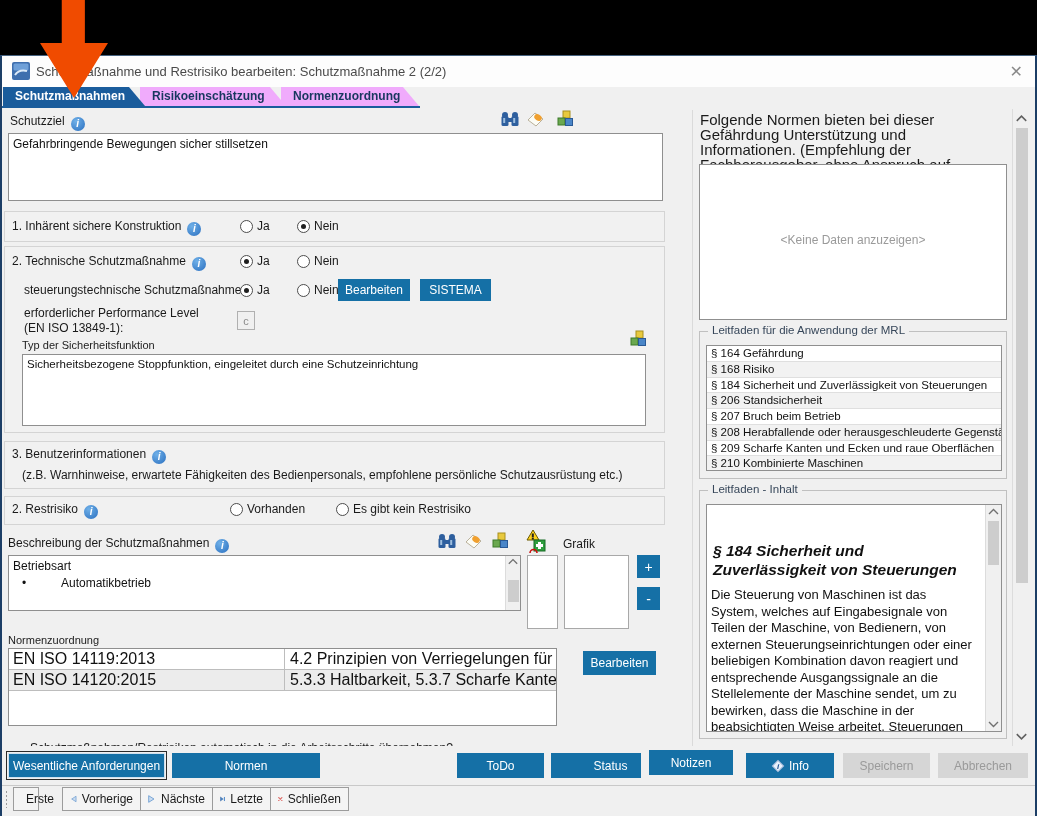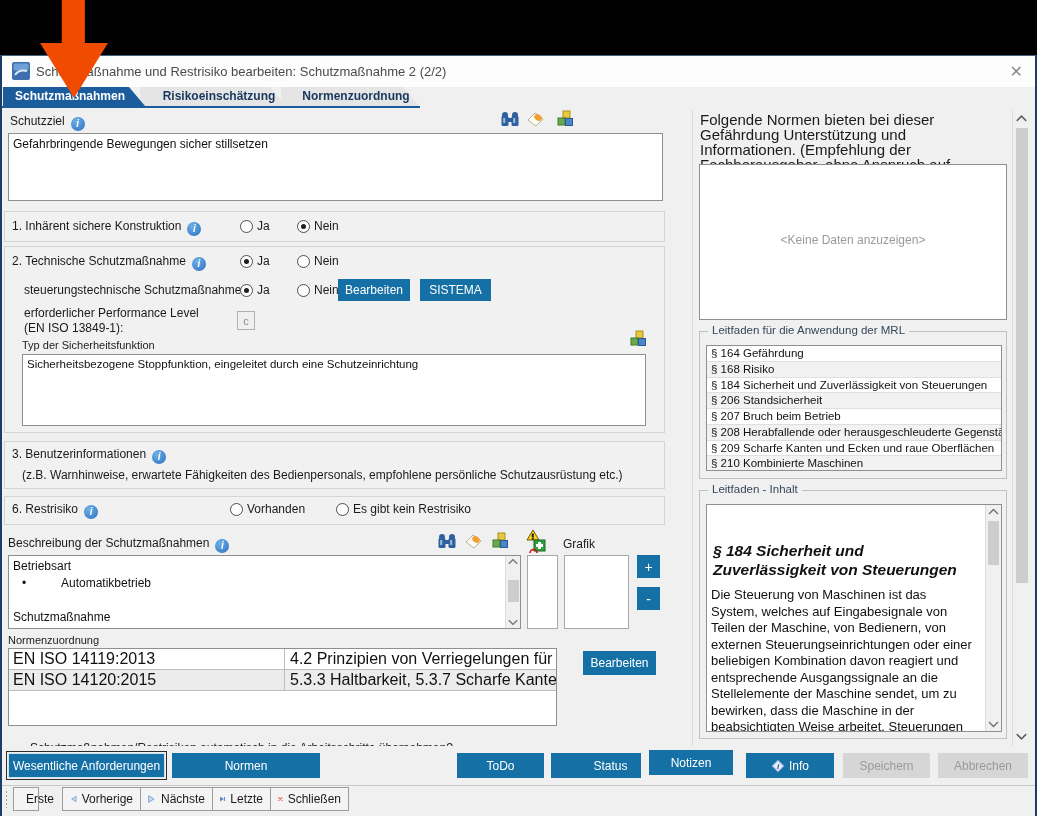--- a/index.html
+++ b/index.html
@@ -8,21 +8,21 @@
   .dialog{position:absolute;left:0;top:55px;width:1037px;height:761px;background:#f0f0f0;
           border-left:2px solid #1c3e66;border-right:2px solid #1c3e66;border-top:1px solid #46627f;}
   .titlebar{position:absolute;left:2px;top:56px;width:1033px;height:31px;background:#fdfdfd;}
   .title-text{position:absolute;left:34px;top:8px;font-size:13px;color:#4a4a4a;white-space:nowrap;}
   .close-x{position:absolute;right:12px;top:6px;font-size:16px;color:#8a8a8a;cursor:pointer;}
   .app-icon{position:absolute;left:10px;top:6px;width:18px;height:18px;}
   .tabline{position:absolute;left:2px;top:106px;width:418px;height:2px;background:#1a5c9c;}
   .tab{position:absolute;top:87px;height:19px;font-size:12px;font-weight:bold;line-height:19px;
        padding-left:12px;clip-path:polygon(0 0,calc(100% - 16px) 0,100% 100%,0 100%);cursor:pointer;}
   .tab.active{background:#1a5c9c;color:#fff;z-index:3;}
-  .tab.inactive{background:#e5e5e5;color:#17375e;z-index:2;text-align:center;}
+  .tab.inactive{background:#f0abfc;color:#17375e;z-index:2;}
   .arrow{position:absolute;left:40px;top:0;width:68px;height:98px;background:#f04b00;z-index:9;
          clip-path:polygon(32% 0,66% 0,66% 44%,100% 44%,50% 100%,0 44%,32% 44%);}
   .lbl{position:absolute;font-size:12px;color:#1a1a1a;white-space:nowrap;}
   .lbl-sm{position:absolute;font-size:11px;color:#222;white-space:nowrap;}
   .info-i{display:inline-block;width:14px;height:14px;border-radius:50%;
           background:radial-gradient(circle at 35% 30%,#6fb0e8,#2a6fc0);color:#fff;
           font-size:10px;font-weight:bold;font-style:italic;text-align:center;line-height:14px;
           vertical-align:-2px;margin-left:6px;cursor:pointer;}
   .field{position:absolute;background:#fff;border:1px solid #8f8f8f;font-size:12px;color:#111;
          padding:3px 4px;overflow:hidden;}
@@ -147,21 +147,21 @@
   </div>
 
   <div class="secbox" style="left:4px;top:441px;width:661px;height:48px;"></div>
   <div class="lbl" style="left:12px;top:447px;">
     <span>3. Benutzerinformationen</span><span class="info-i">i</span>
   </div>
   <div class="lbl" style="left:22px;top:468px;">(z.B. Warnhinweise, erwartete Fähigkeiten des Bedienpersonals, empfohlene persönliche Schutzausrüstung etc.)</div>
 
   <div class="secbox" style="left:4px;top:496px;width:661px;height:29px;"></div>
   <div class="lbl" style="left:12px;top:502px;">
-    <span>6. Restrisiko</span><span class="info-i">i</span>
+    <span>2. Restrisiko</span><span class="info-i">i</span>
   </div>
   <span class="radio" style="left:230px;top:503px;"></span>
   <span class="rlabel" style="left:247px;top:502px;">Vorhanden</span>
   <span class="radio" style="left:336px;top:503px;"></span>
   <span class="rlabel" style="left:353px;top:502px;">Es gibt kein Restrisiko</span>
 
   <div class="lbl" style="left:8px;top:536px;">
     <span>Beschreibung der Schutzmaßnahmen</span><span class="info-i">i</span>
   </div>
   <svg class="icn" style="position:absolute;left:437px;top:533px;" width="20" height="17" viewBox="0 0 20 17">
@@ -186,21 +186,21 @@
     <path d="M8 1 L14 11 L2 11 Z" fill="#ffd21e" stroke="#6b5a00"></path>
     <rect x="6.8" y="4.5" width="2" height="4" fill="#222"></rect>
       <rect x="6.8" y="9" width="2" height="1.6" fill="#222"></rect>
     <rect x="9" y="11" width="11" height="11" fill="#2e9e3e" stroke="#176a24"></rect>
     <rect x="13" y="13" width="3" height="7" fill="#fff"></rect>
       <rect x="11" y="15" width="7" height="3" fill="#fff"></rect>
     <path d="M5 24 a3.5 3.5 0 0 1 7 0" fill="none" stroke="#cc1111" stroke-width="1.6"></path>
   </svg>
   <div class="lbl" style="left:563px;top:537px;">Grafik</div>
 
-  <div class="field" style="left:8px;top:555px;width:513px;height:74px;padding:0;">
+  <div class="field" style="left:8px;top:555px;width:513px;height:56px;padding:0;">
     <div style="position:absolute;left:4px;top:3px;font-size:12px;">Betriebsart</div>
     <div style="position:absolute;left:13px;top:20px;font-size:12px;">•</div>
     <div style="position:absolute;left:52px;top:20px;font-size:12px;">Automatikbetrieb</div>
     <div style="position:absolute;left:4px;top:54px;font-size:12px;">Schutzmaßnahme</div>
     <div class="scroll-v" style="right:0;top:0;width:15px;height:72px;">
       <svg class="chev" style="top:2px;" width="15" height="7" viewBox="0 0 15 7">
           <path d="M3 6 L7.5 1.5 L12 6" fill="none" stroke="#707070" stroke-width="1.4"></path>
         </svg>
       <div class="thumb" style="left:2px;top:24px;width:11px;height:22px;"></div>
       <svg class="chev" style="bottom:2px;" width="15" height="7" viewBox="0 0 15 7">

